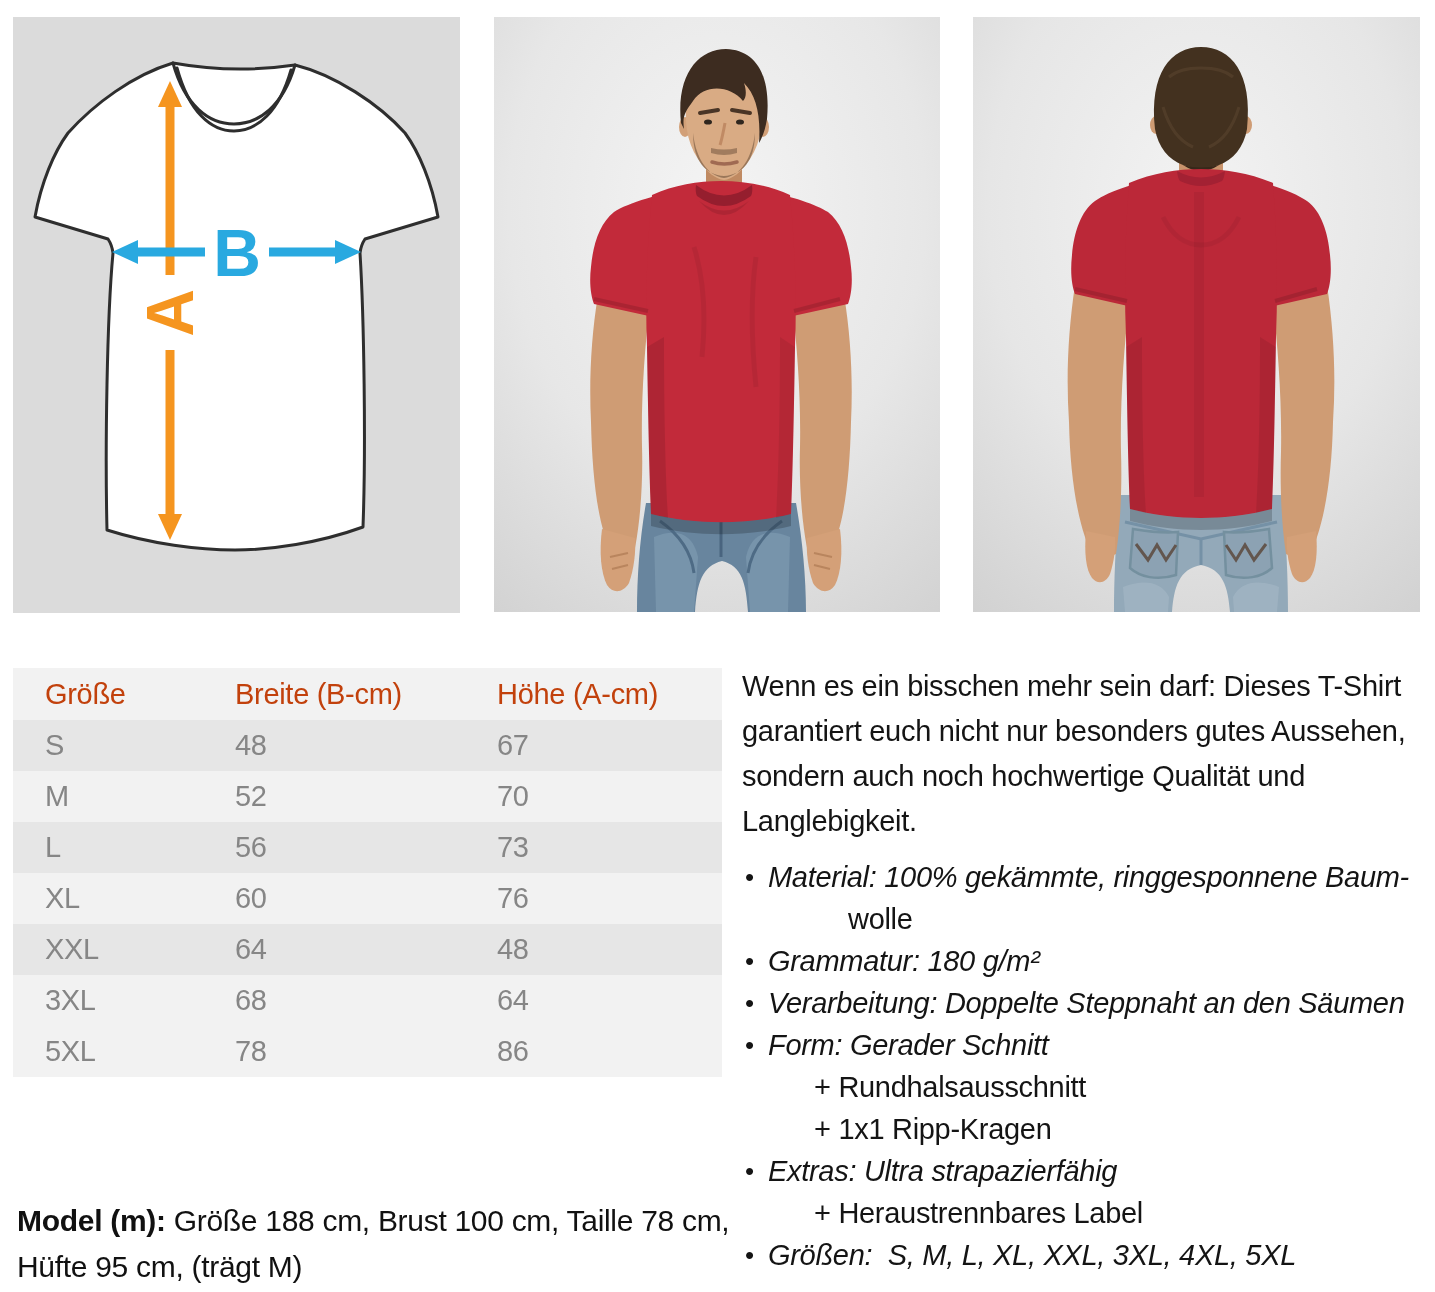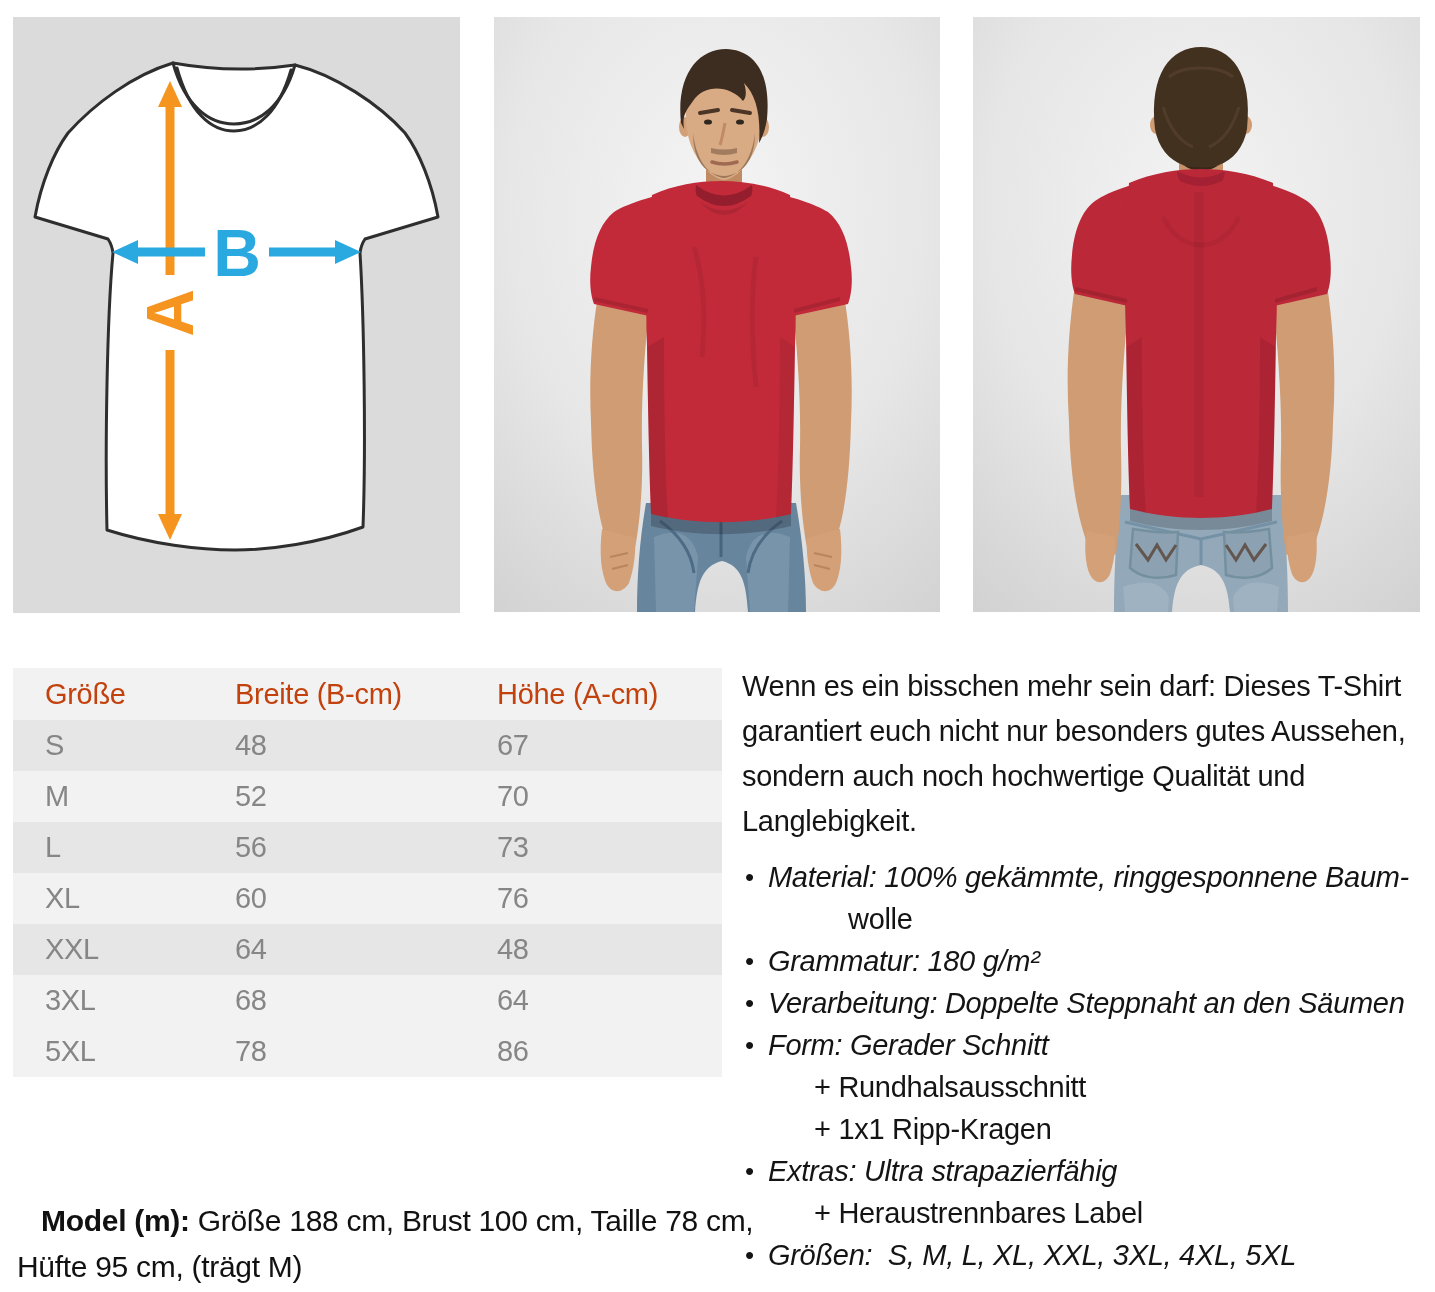--- a/index.html
+++ b/index.html
@@ -19,21 +19,21 @@
   .size-table col.c2{width:262px;}
   .size-table col.c3{width:257px;}
   .size-table th{font-weight:normal;text-align:left;color:#c2410c;height:52px;padding:0 0 0 32px;background:#f2f2f2;}
   .size-table td{color:#868686;height:51px;padding:0 0 0 32px;}
   .size-table tr.odd td{background:#e6e6e6;}
   .size-table tr.even td{background:#f2f2f2;}
 
   
   .tolerance-note{position:absolute;left:17px;top:1148px;font-size:30px;color:#111;letter-spacing:-0.3px;white-space:pre;}
   .model-note{position:absolute;left:17px;top:1198px;width:770px;font-size:30px;line-height:46px;color:#111;letter-spacing:-0.3px;}
-  .model-note .lbl{font-weight:bold;margin-left:24px;}
+  .model-note .lbl{font-weight:bold;}
 
   
   .description{position:absolute;left:742px;top:664px;width:700px;color:#141414;letter-spacing:-0.3px;}
   .description .line{font-size:29px;line-height:45px;white-space:pre;}
   .feature-list{list-style:none;margin:12px 0 0 0;padding:0;}
   .feature-list li{position:relative;padding-left:26px;font-size:29px;line-height:42px;}
   .feature-list .dot{position:absolute;left:3px;top:0;font-size:26px;}
   .feature-list .btext{white-space:pre;font-style:italic;}
   .feature-list .cont{padding-left:80px;white-space:pre;}
   .feature-list .sub{padding-left:46px;white-space:pre;}

